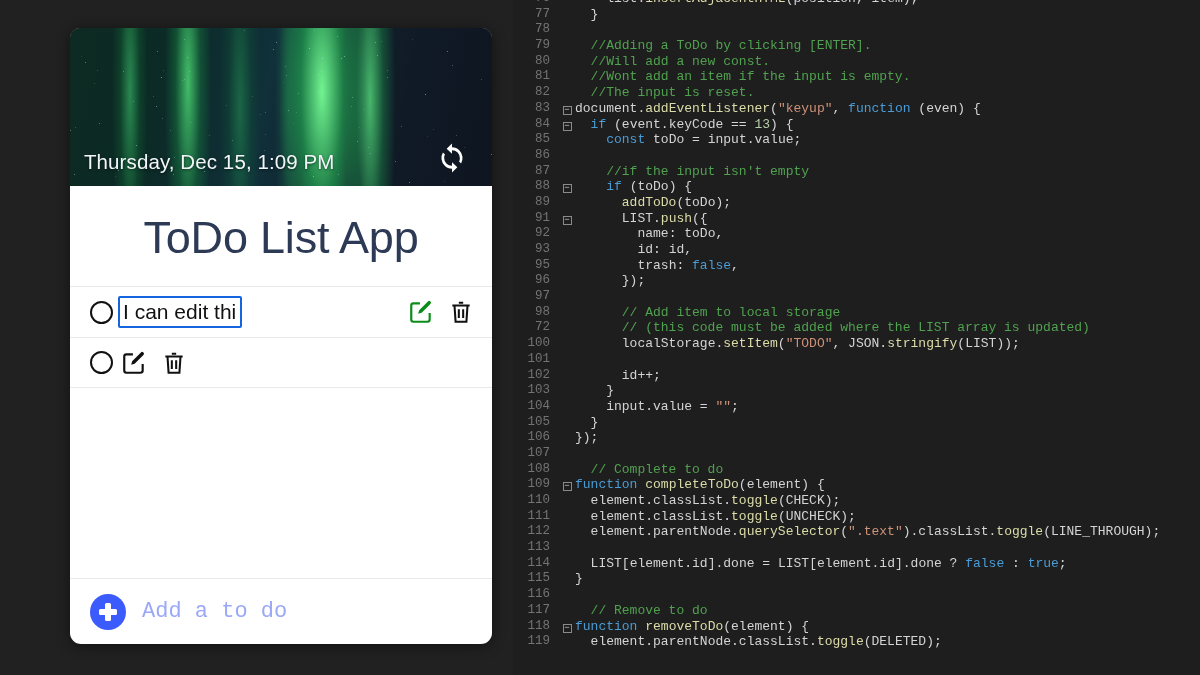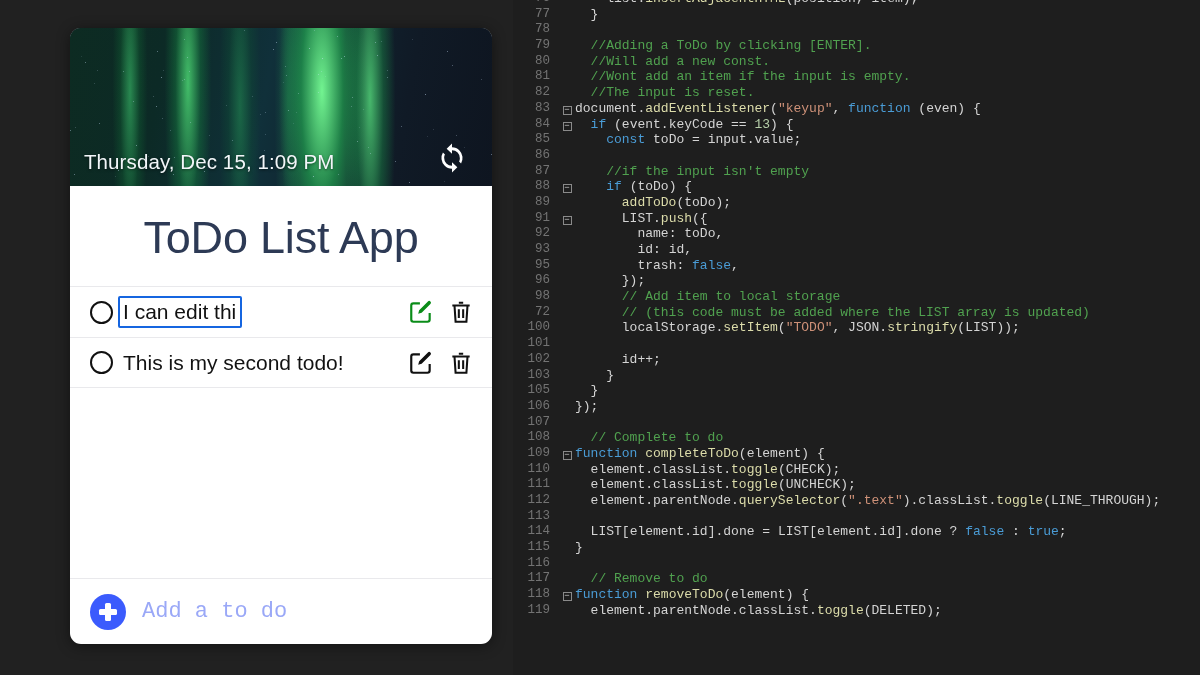--- a/index.html
+++ b/index.html
@@ -319,23 +319,20 @@
                 <path fill="none" stroke="#0a8c18" stroke-width="2" d="M20 13v6a2 2 0 0 1-2 2H5a2 2 0 0 1-2-2V6a2 2 0 0 1 2-2h6"></path>
                 <path fill="#0a8c18" d="M20.7 2.3a1.6 1.6 0 0 0-2.3 0l-8.1 8.1-.9 3.2 3.2-.9 8.1-8.1a1.6 1.6 0 0 0 0-2.3z"></path>
               </svg></span>
             <span class="icon-btn"><svg viewBox="0 0 24 24" width="26" height="26">
                 <path fill="none" stroke="#111" stroke-width="1.9" d="M4 6h16M10 3.5h4M6 6l1 15h10l1-15M10 9.5v8M14 9.5v8"></path>
               </svg></span>
           </div>
         </div>
         <div class="todo-row">
           <div class="chk"></div>
-          <div class="row-mid">
-            <span class="todo-text">This is my second todo!</span>
-          </div>
           <div class="row-actions">
             <span class="icon-btn"><svg viewBox="0 0 24 24" width="26" height="26">
                 <path fill="none" stroke="#111111" stroke-width="2" d="M20 13v6a2 2 0 0 1-2 2H5a2 2 0 0 1-2-2V6a2 2 0 0 1 2-2h6"></path>
                 <path fill="#111111" d="M20.7 2.3a1.6 1.6 0 0 0-2.3 0l-8.1 8.1-.9 3.2 3.2-.9 8.1-8.1a1.6 1.6 0 0 0 0-2.3z"></path>
               </svg></span>
             <span class="icon-btn"><svg viewBox="0 0 24 24" width="26" height="26">
                 <path fill="none" stroke="#111" stroke-width="1.9" d="M4 6h16M10 3.5h4M6 6l1 15h10l1-15M10 9.5v8M14 9.5v8"></path>
               </svg></span>
           </div>
         </div>
@@ -361,26 +358,28 @@
         <div class="cl"><span class="ln">85</span><span class="fold"></span><span class="code-txt">    <span class="kw">const</span> <span class="pl">toDo</span> = <span class="pl">input</span>.<span class="pl">value</span>;</span></div>
         <div class="cl"><span class="ln">86</span><span class="fold"></span><span class="code-txt"></span></div>
         <div class="cl"><span class="ln">87</span><span class="fold"></span><span class="code-txt"><span class="cmt">    //if the input isn't empty</span></span></div>
         <div class="cl"><span class="ln">88</span><span class="fold"><span class="box">−</span></span><span class="code-txt">    <span class="kw">if</span> (<span class="pl">toDo</span>) {</span></div>
         <div class="cl"><span class="ln">89</span><span class="fold"></span><span class="code-txt">      <span class="fn">addToDo</span>(<span class="pl">toDo</span>);</span></div>
         <div class="cl"><span class="ln">91</span><span class="fold"><span class="box">−</span></span><span class="code-txt">      <span class="pl">LIST</span>.<span class="fn">push</span>({</span></div>
         <div class="cl"><span class="ln">92</span><span class="fold"></span><span class="code-txt">        <span class="pl">name</span>: <span class="pl">toDo</span>,</span></div>
         <div class="cl"><span class="ln">93</span><span class="fold"></span><span class="code-txt">        <span class="pl">id</span>: <span class="pl">id</span>,</span></div>
         <div class="cl"><span class="ln">95</span><span class="fold"></span><span class="code-txt">        <span class="pl">trash</span>: <span class="kw">false</span>,</span></div>
         <div class="cl"><span class="ln">96</span><span class="fold"><span class="vline end"></span></span><span class="code-txt">      });</span></div>
+        <div class="cl"><span class="ln">97</span><span class="fold"></span><span class="code-txt"></span></div>
         <div class="cl"><span class="ln">98</span><span class="fold"></span><span class="code-txt"><span class="cmt">      // Add item to local storage</span></span></div>
         <div class="cl"><span class="ln">72</span><span class="fold"></span><span class="code-txt"><span class="cmt">      // (this code must be added where the LIST array is updated)</span></span></div>
         <div class="cl"><span class="ln">100</span><span class="fold"></span><span class="code-txt">      <span class="pl">localStorage</span>.<span class="fn">setItem</span>(<span class="str">"TODO"</span>, <span class="pl">JSON</span>.<span class="fn">stringify</span>(<span class="pl">LIST</span>));</span></div>
         <div class="cl"><span class="ln">101</span><span class="fold"></span><span class="code-txt"></span></div>
         <div class="cl"><span class="ln">102</span><span class="fold"></span><span class="code-txt">      <span class="pl">id</span>++;</span></div>
         <div class="cl"><span class="ln">103</span><span class="fold"></span><span class="code-txt">    }</span></div>
+        <div class="cl"><span class="ln">104</span><span class="fold"><span class="vline end"></span></span><span class="code-txt">    <span class="pl">input</span>.<span class="pl">value</span> = <span class="str">""</span>;</span></div>
         <div class="cl"><span class="ln">105</span><span class="fold"></span><span class="code-txt">  }</span></div>
         <div class="cl"><span class="ln">106</span><span class="fold"><span class="vline end"></span></span><span class="code-txt">});</span></div>
         <div class="cl"><span class="ln">107</span><span class="fold"></span><span class="code-txt"></span></div>
         <div class="cl"><span class="ln">108</span><span class="fold"></span><span class="code-txt"><span class="cmt">  // Complete to do</span></span></div>
         <div class="cl"><span class="ln">109</span><span class="fold"><span class="box">−</span></span><span class="code-txt"><span class="kw">function</span> <span class="fn">completeToDo</span>(<span class="pl">element</span>) {</span></div>
         <div class="cl"><span class="ln">110</span><span class="fold"></span><span class="code-txt">  <span class="pl">element</span>.<span class="pl">classList</span>.<span class="fn">toggle</span>(<span class="pl">CHECK</span>);</span></div>
         <div class="cl"><span class="ln">111</span><span class="fold"></span><span class="code-txt">  <span class="pl">element</span>.<span class="pl">classList</span>.<span class="fn">toggle</span>(<span class="pl">UNCHECK</span>);</span></div>
         <div class="cl"><span class="ln">112</span><span class="fold"></span><span class="code-txt">  <span class="pl">element</span>.<span class="pl">parentNode</span>.<span class="fn">querySelector</span>(<span class="str">".text"</span>).<span class="pl">classList</span>.<span class="fn">toggle</span>(<span class="pl">LINE_THROUGH</span>);</span></div>
         <div class="cl"><span class="ln">113</span><span class="fold"></span><span class="code-txt"></span></div>
         <div class="cl"><span class="ln">114</span><span class="fold"></span><span class="code-txt">  <span class="pl">LIST</span>[<span class="pl">element</span>.<span class="pl">id</span>].<span class="pl">done</span> = <span class="pl">LIST</span>[<span class="pl">element</span>.<span class="pl">id</span>].<span class="pl">done</span> ? <span class="kw">false</span> : <span class="kw">true</span>;</span></div>

